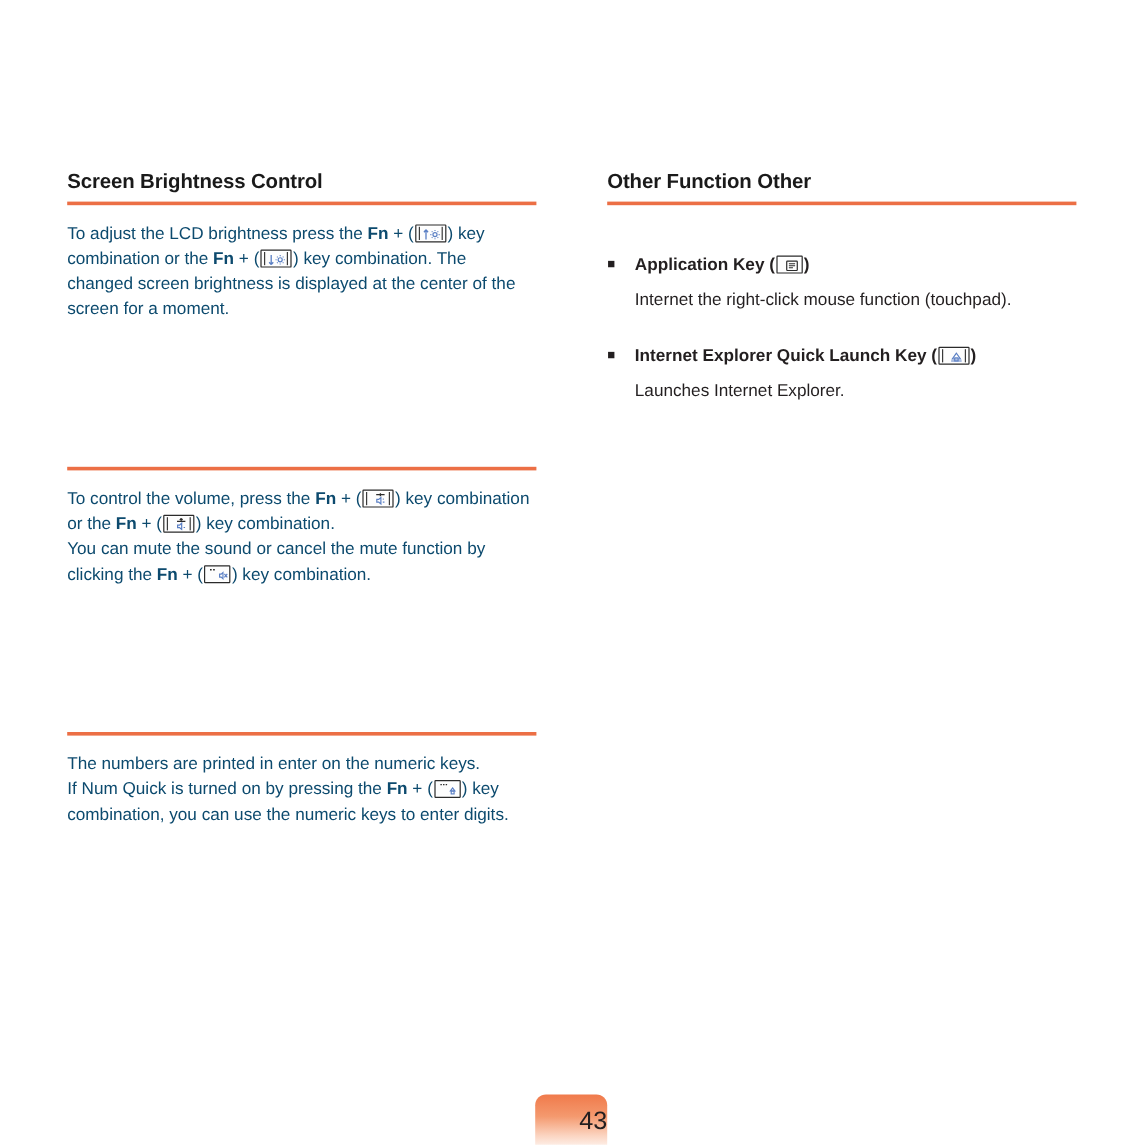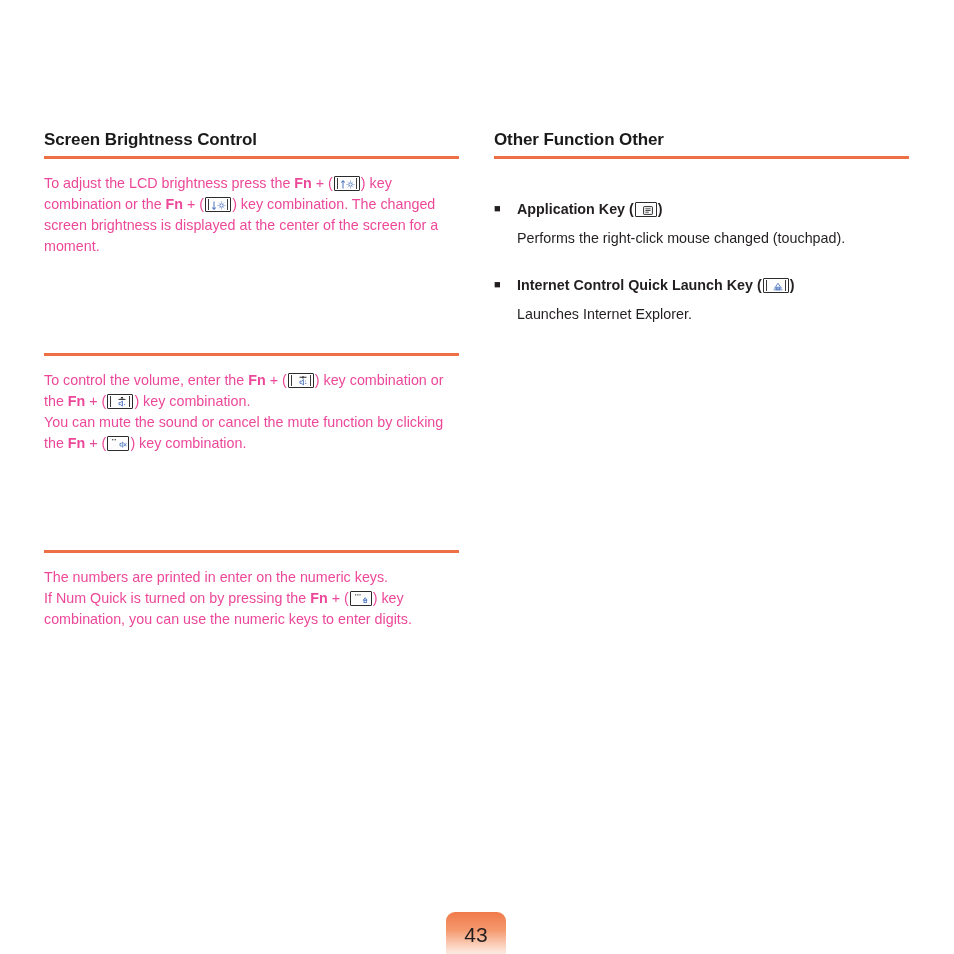--- a/index.html
+++ b/index.html
@@ -29,21 +29,21 @@
     width: 866px;
     display: flex;
     gap: 35px;
   }
   .col {
     width: 415px;
     flex: 0 0 415px;
   }
 
   
-  .section { margin: 0; }
+  .section { margin: 12px; }
 
   .sec-title {
     font-size: 17px;
     font-weight: bold;
     line-height: 20px;
     color: #1a1a1a;
     letter-spacing: -0.1px;
     margin: 0;
     padding: 0 0 6px 0;
   }
@@ -51,21 +51,21 @@
     height: 3px;
     width: 100%;
     background: #ec6f45;
     margin: 0 0 14px 0;
   }
 
   
   .para {
     font-size: 14.3px;
     line-height: 21px;
-    color: #ec4899;
+    color: #0c4a6e;
     margin: 0;
   }
   .para b, .bold { font-weight: bold; }
 
   
   .bullet-item { margin: 0; }
   .bullet-row {
     display: flex;
     align-items: flex-start;
     font-size: 14.3px;
@@ -133,20 +133,21 @@
     background: linear-gradient(to bottom, #f07a4b 0%, #f4996e 38%, #fbd5c2 72%, #ffffff 100%);
     text-align: center;
   }
   .page-badge .num {
     display: block;
     font-size: 21px;
     line-height: 1;
     color: #231f20;
     padding-top: 12px;
     font-family: "Liberation Sans", sans-serif;
+    text-align: right;
   }
 
   .spacer-lg { height: 96px; }
   .spacer-sm { height: 26px; }
 </style>
 </head>
 <body>
 
 <div class="page">
 
@@ -169,21 +170,21 @@
                 <circle cx="14.5" cy="6.5" r="1.7" fill="none" stroke="#5a7fc4" stroke-width="1"></circle>
                 <path d="M14.5 2.6 L14.5 3.5 M14.5 9.5 L14.5 10.4 M10.6 6.5 L11.5 6.5 M17.5 6.5 L18.4 6.5 M11.8 3.8 L12.4 4.4 M16.6 8.6 L17.2 9.2 M17.2 3.8 L16.6 4.4 M12.4 8.6 L11.8 9.2" stroke="#5a7fc4" stroke-width="0.9"></path>
               </svg>
               </span></span><span>) key combination. The changed screen brightness is displayed at the center of the screen for a moment.</span></p>
       </div>
 
       <div class="spacer-lg"></div>
 
       <div class="section">
         <div class="sec-rule"></div>
-        <p class="para"><span>To control the volume, enter the </span><b>Fn</b><span> + (</span><span class="keycap edged"><span class="keycap-inner">
+        <p class="para"><span>To control the volume, press the </span><b>Fn</b><span> + (</span><span class="keycap edged"><span class="keycap-inner">
               <svg width="26" height="13" viewBox="0 0 26 13">
                 <path d="M9.5 2.2 L16.5 2.2 M13 1 L13 3.6" stroke="#2b2b2b" stroke-width="1.1"></path>
                 <path d="M10 6.2 L11.6 6.2 L13.4 4.6 L13.4 10 L11.6 8.4 L10 8.4 Z" fill="none" stroke="#5a7fc4" stroke-width="1"></path>
                 <path d="M15 6 L15.8 6 M15 8.4 L16.4 8.4" stroke="#5a7fc4" stroke-width="1"></path>
               </svg>
               </span></span><span>) key combination or the </span><b>Fn</b><span> + (</span><span class="keycap edged"><span class="keycap-inner">
               <svg width="26" height="13" viewBox="0 0 26 13">
                 <path d="M9.5 3.4 L16.5 3.4 M13 1 L13 3.8 M13 1 L11.8 2.2 M13 1 L14.2 2.2" stroke="#2b2b2b" stroke-width="1"></path>
                 <path d="M10 6.6 L11.6 6.6 L13.4 5 L13.4 10.2 L11.6 8.7 L10 8.7 Z" fill="none" stroke="#5a7fc4" stroke-width="1"></path>
                 <path d="M15 8.6 L16.2 8.6" stroke="#5a7fc4" stroke-width="1"></path>
@@ -223,29 +224,29 @@
         <div class="bullet-item">
           <div class="bullet-row">
             <span class="bullet-mark"><span>■</span></span>
             <span class="bullet-text"><span>Application Key (</span><span class="keycap slim"><span class="keycap-inner">
                   <svg width="22" height="13" viewBox="0 0 22 13">
                     <rect x="6.6" y="2.6" width="8.8" height="7.8" rx="0.6" fill="none" stroke="#2b2b2b" stroke-width="1"></rect>
                     <path d="M8.4 4.8 L13.6 4.8 M8.4 6.5 L13.6 6.5 M8.4 8.2 L11.8 8.2" stroke="#2b2b2b" stroke-width="0.85"></path>
                   </svg>
                   </span></span><span>)</span></span>
           </div>
-          <div class="bullet-desc">Performs the right-click mouse changed (touchpad).</div>
+          <div class="bullet-desc">Internet the right-click mouse function (touchpad).</div>
         </div>
 
         <div class="spacer-sm"></div>
 
         <div class="bullet-item">
           <div class="bullet-row">
             <span class="bullet-mark"><span>■</span></span>
-            <span class="bullet-text"><span>Internet Control Quick Launch Key (</span><span class="keycap edged"><span class="keycap-inner">
+            <span class="bullet-text"><span>Internet Explorer Quick Launch Key (</span><span class="keycap edged"><span class="keycap-inner">
                   <svg width="26" height="13" viewBox="0 0 26 13">
                     <path d="M13 3.3 L9.6 8.2 L16.4 8.2 Z" fill="none" stroke="#5a7fc4" stroke-width="0.95"></path>
                     <rect x="11.6" y="7.2" width="2.8" height="2.6" fill="none" stroke="#5a7fc4" stroke-width="0.9"></rect>
                     <path d="M8.6 9.8 L17.4 9.8" stroke="#5a7fc4" stroke-width="0.9"></path>
                   </svg>
                   </span></span><span>)</span></span>
           </div>
           <div class="bullet-desc">Launches Internet Explorer.</div>
         </div>
 

